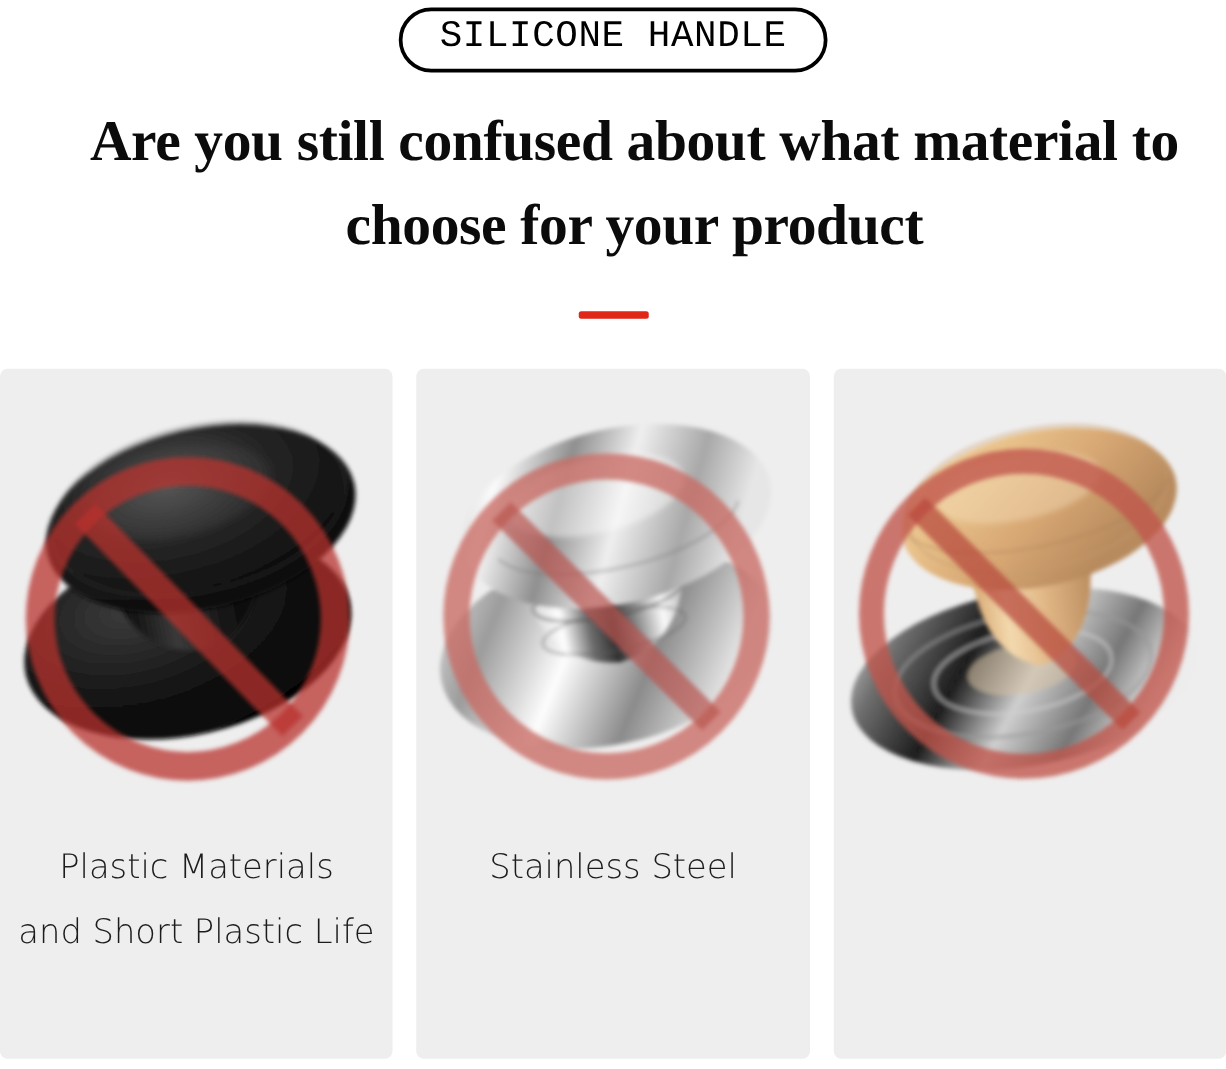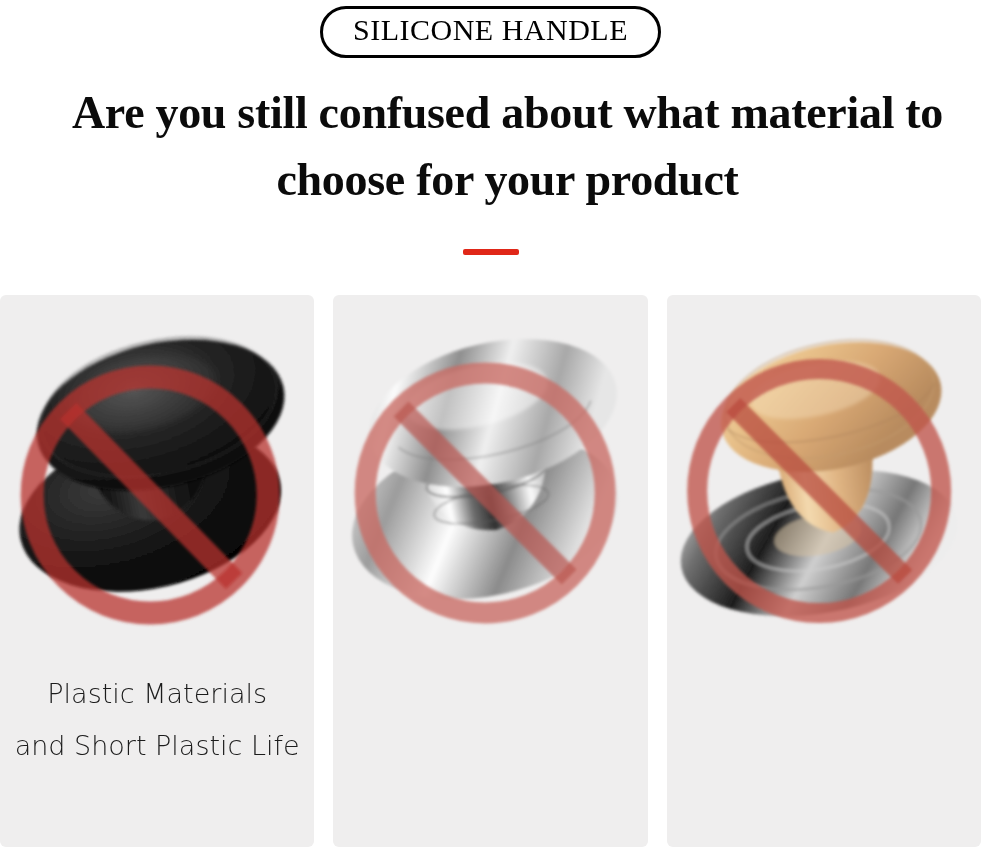--- a/index.html
+++ b/index.html
@@ -13,21 +13,21 @@
 
   
   .badge-wrap {
     position:absolute; left:0; top:6px; width:981px;
     display:flex; justify-content:center; align-items:center;
   }
   .badge {
     border:3px solid #000;
     border-radius:999px;
     padding:4px 30px 7px 30px;
-    font-family:Liberation Serif, serif;
+    font-family:Liberation Mono, monospace;
     font-size:30px;
     letter-spacing:0.5px;
     color:#000;
     line-height:1.15;
     white-space:nowrap;
   }
 
   
   .heading {
     position:absolute; left:17px; top:80px; width:981px;
@@ -211,20 +211,21 @@
             </g>
 
             <g filter="url(#s-soft)">
               <circle cx="152" cy="198" r="120" fill="none" stroke="#c96a63" stroke-width="21" opacity="0.78"></circle>
               <line x1="68" y1="114" x2="236" y2="282" stroke="#b9564f" stroke-width="21" opacity="0.7"></line>
             </g>
           </svg>
         </div>
       </div>
       <div class="card-caption">
+        <span class="cl">Stainless Steel</span>
       </div>
     </div>
 
     <div class="card">
       <div class="card-media">
         <div class="art">
           <svg viewBox="0 0 314 355" preserveAspectRatio="xMidYMid meet">
             <defs>
               <linearGradient id="w-top" x1="0.1" y1="0" x2="0.9" y2="0.6">
                 <stop offset="0%" stop-color="#f0d2a6"></stop>

